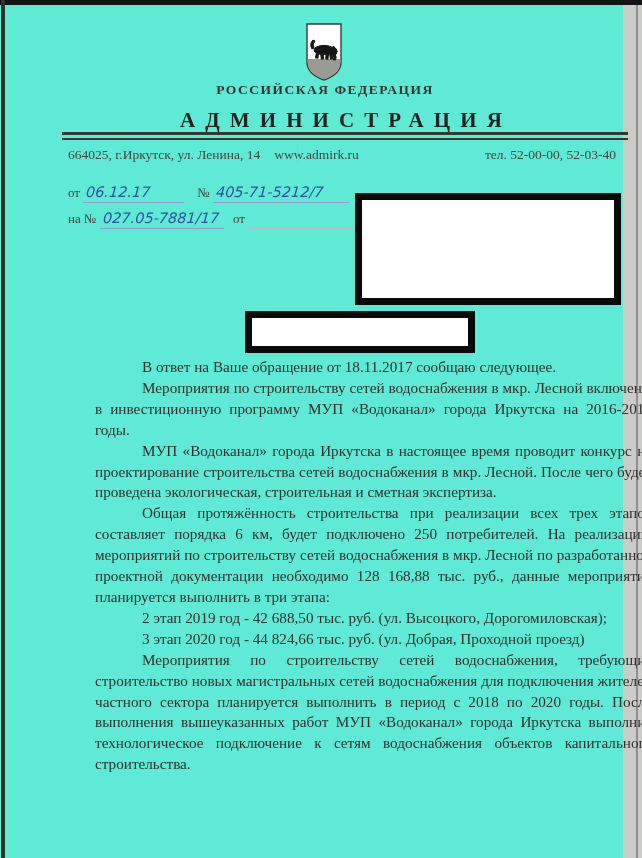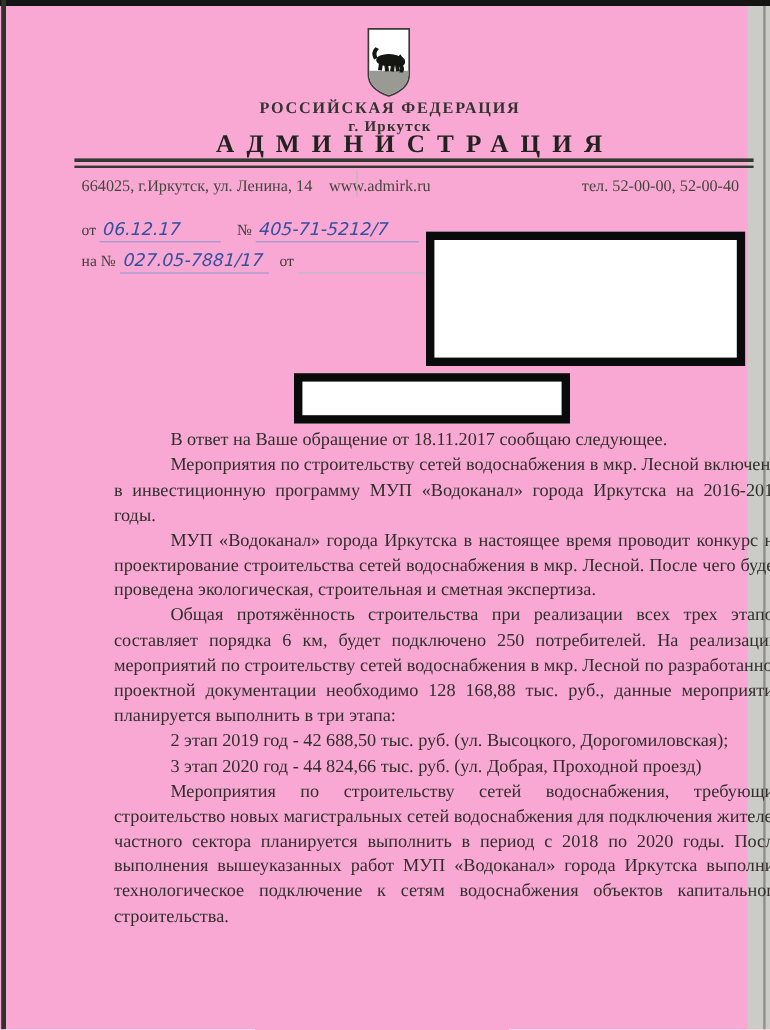--- a/index.html
+++ b/index.html
@@ -1,17 +1,17 @@
 <!DOCTYPE html>
 <html lang="ru"><head>
 <meta charset="utf-8">
 <title>Scanned letter</title>
 <style>
   html,body{margin:0;padding:0;background:#ffffff;}
-  #scan{position:relative;width:642px;height:858px;background:#f9a8d4;overflow:hidden;
+  #scan{position:relative;width:642px;height:858px;background:#5eead4;overflow:hidden;
         font-family:"Liberation Serif",serif;color:#2e2e2c;}
   
   .edge-top{position:absolute;left:0;top:0;width:642px;height:5px;background:#141414;}
   .edge-left{position:absolute;left:1px;top:0;width:4px;height:858px;background:#2c332b;}
   .edge-right-strip{position:absolute;left:623px;top:5px;width:19px;height:853px;background:#cbcbc7;}
   .edge-right-line{position:absolute;left:636px;top:5px;width:2px;height:853px;background:#8f8f8b;}
 
   
   .crest{position:absolute;left:305px;top:23px;width:38px;height:58px;}
   .hdr-country{position:absolute;left:60px;top:82px;width:530px;text-align:center;
@@ -70,29 +70,28 @@
         <path d="M30,31 q2,3 0.5,6 l-2,0 q1,-3 -0.5,-5 Z"></path>
         <rect x="11" y="29" width="2.3" height="6" transform="rotate(8 12 32)"></rect>
         <rect x="16" y="30" width="2.3" height="6" transform="rotate(-6 17 33)"></rect>
         <rect x="21" y="30" width="2.3" height="6" transform="rotate(7 22 33)"></rect>
         <rect x="25" y="30" width="2.3" height="6" transform="rotate(-8 26 33)"></rect>
       </g>
     </svg>
   </div>
 
   <div class="hdr-country">РОССИЙСКАЯ ФЕДЕРАЦИЯ</div>
-  <div class="hdr-city">г. Иркутск</div>
   <div class="hdr-org">АДМИНИСТРАЦИЯ</div>
   <div class="hdr-rule"></div>
 
   <div class="contact-left">
     <span>664025,  г.Иркутск, ул. Ленина, 14</span><span class="site">www.admirk.ru</span>
   </div>
   <div class="contact-divider"></div>
-  <div class="contact-right">тел. 52-00-00, 52-00-40</div>
+  <div class="contact-right">тел. 52-00-00, 52-03-40</div>
 
   <div class="ref">
     <div class="ref-row">
       <span>от</span>
       <span class="u" style="min-width:95px"><span class="hand">06.12.17</span></span>
       <span style="margin-left:10px">№</span>
       <span class="u" style="min-width:130px"><span class="hand">405-71-5212/7</span></span>
     </div>
     <div class="ref-row">
       <span>на №</span>

